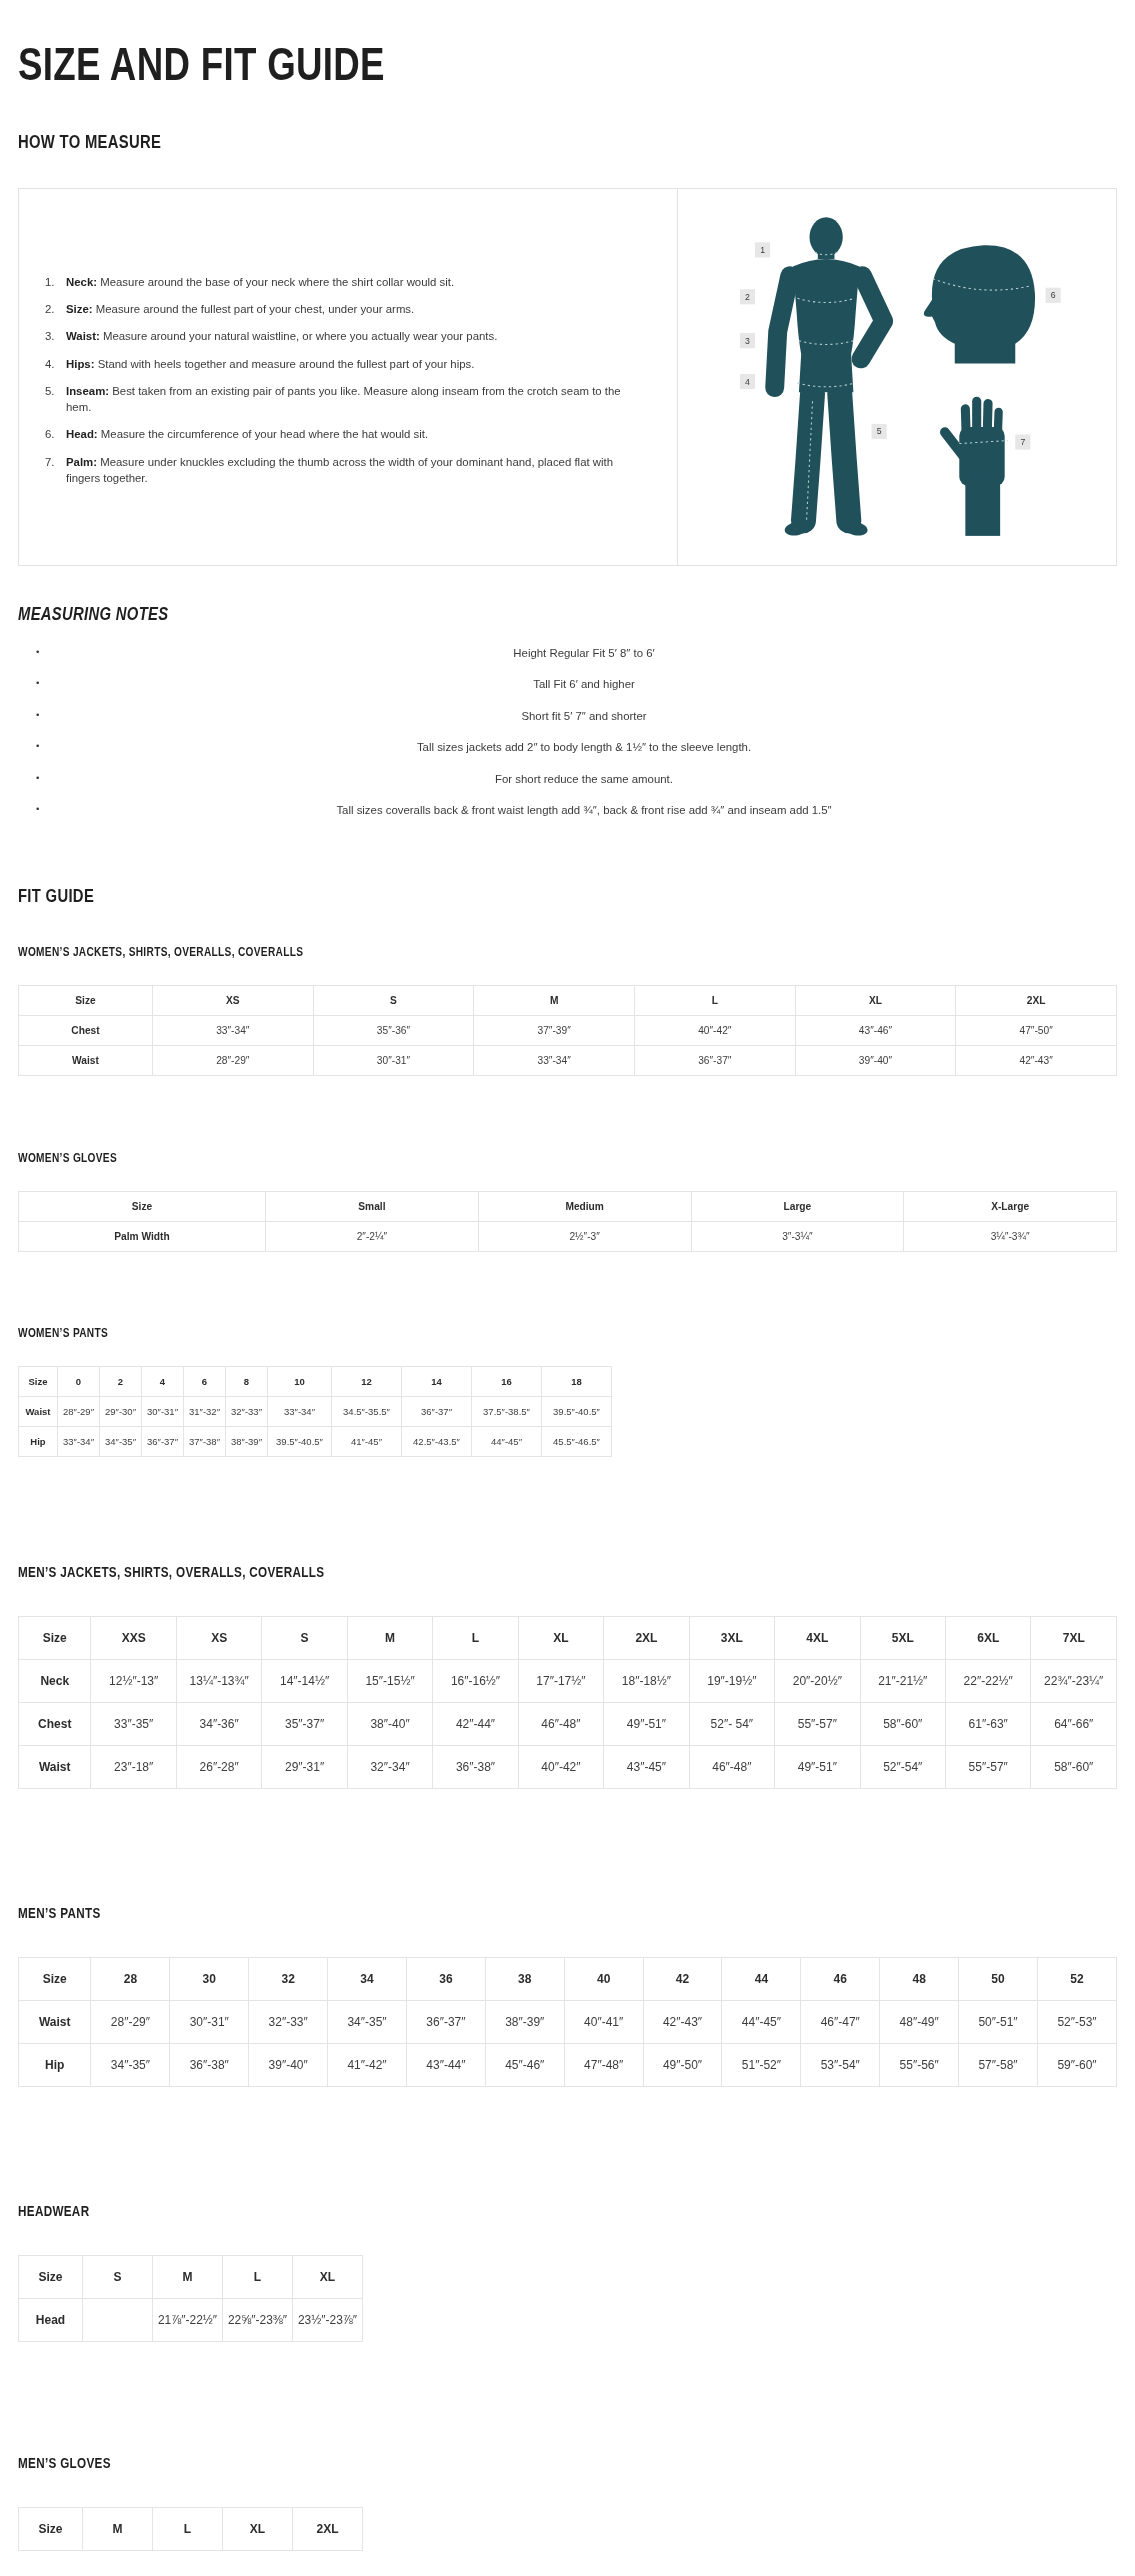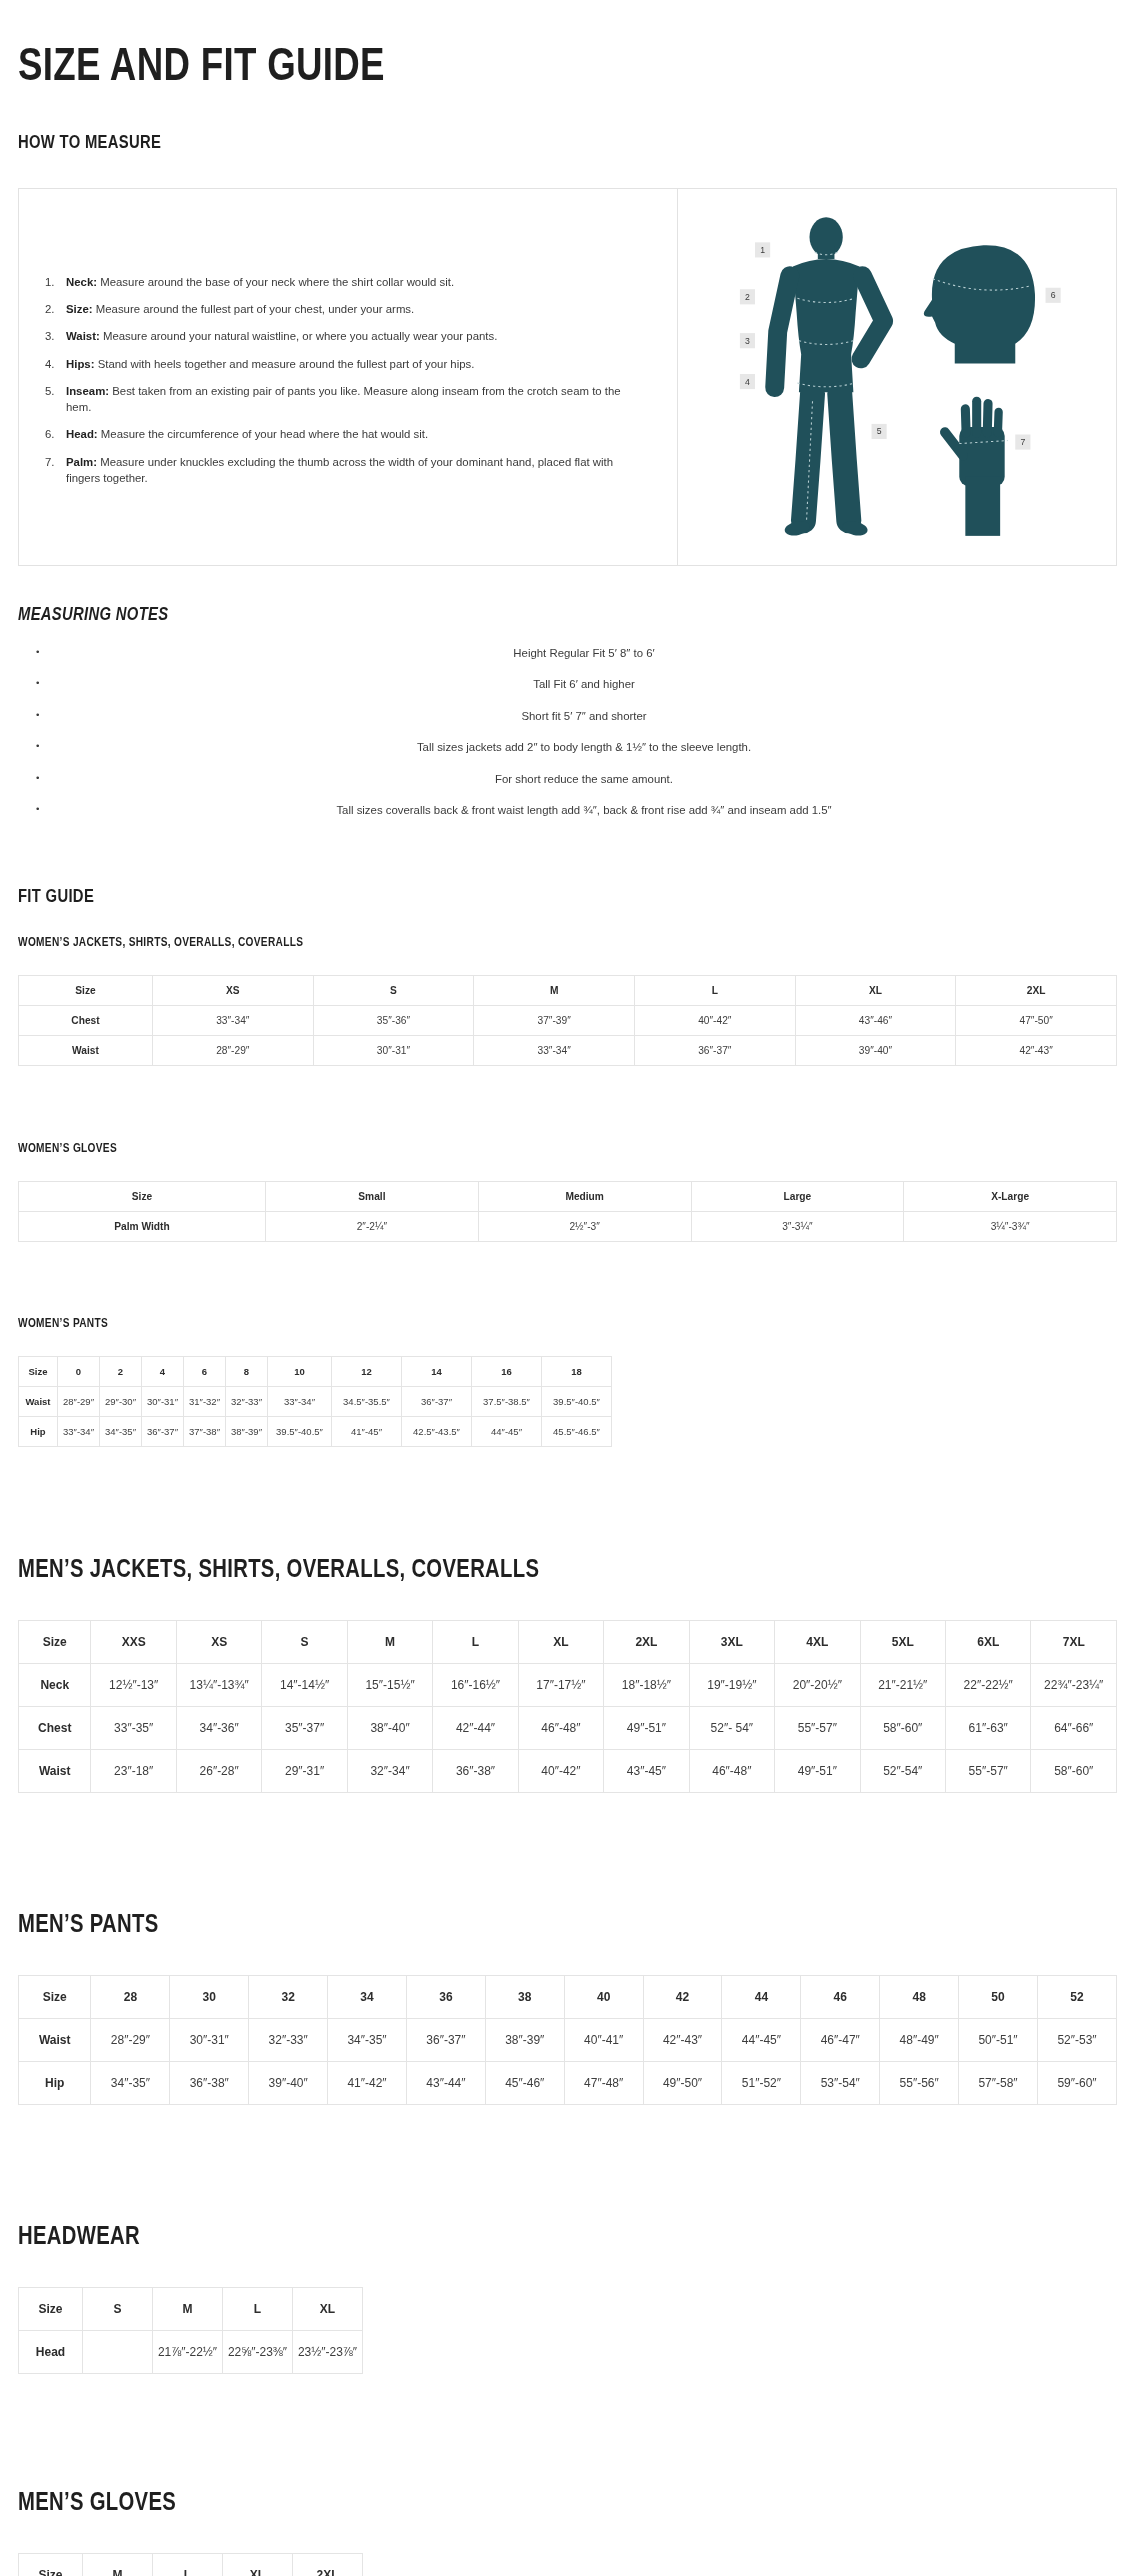--- a/index.html
+++ b/index.html
@@ -4,42 +4,42 @@
 <style>
   html,body{margin:0;padding:0;background:#fff;}
   body{width:1135px;font-family:"Liberation Sans","DejaVu Sans",sans-serif;color:#3d3d3d;}
   .page{padding:0 18px 72px 18px;}
 
   
   .cond{font-weight:700;color:#1f1f1f;transform:scaleX(0.78);transform-origin:0 50%;display:inline-block;white-space:nowrap;letter-spacing:0.4px;}
   h1{margin:39px 0 0 0;font-size:47px;line-height:1.05;}
   .h2{margin:44px 0 0 0;font-size:19px;line-height:1.1;}
   .h-sub{font-size:13px;}
-  .h-big{font-size:26px;}
+  .h-big{font-size:15px;}
   h1,.h2,.h-sub,.h-big{font-weight:700;}
 
   
   .measure-box{margin-top:35px;border:0.8px solid #e2e2e2;display:flex;height:378px;box-sizing:border-box;}
   .measure-left{width:60%;box-sizing:border-box;padding:85px 53px 23px 24px;}
   .measure-right{width:40%;border-left:0.8px solid #e2e2e2;display:flex;align-items:center;justify-content:center;}
   ol.steps{margin:0;padding:0 0 0 23px;counter-reset:step;list-style:none;}
   ol.steps li{position:relative;font-size:11.4px;line-height:1.45;margin:0 0 10.6px 0;color:#3a3a3a;counter-increment:step;}
   ol.steps li::before{content:counter(step) ".";position:absolute;left:-21px;top:0;color:#3a3a3a;}
   ol.steps b{color:#222;}
 
   
   ul.notes{margin:19.7px 0 0 0;padding:0 0 0 33px;list-style:none;text-align:center;}
   ul.notes li{position:relative;font-size:11.4px;line-height:1.45;margin:0 0 15px 0;color:#3a3a3a;}
   ul.notes li::before{content:"•";position:absolute;left:-15px;top:0;font-size:9.8px;color:#3a3a3a;}
 
   .fitguide{margin-top:67px;}
 
   
   .sec .sec-heading{display:block;margin:0;}
-  .sec-womens-jackets{margin-top:27px;}
+  .sec-womens-jackets{margin-top:37px;}
   .sec-womens-gloves{margin-top:74px;}
   .sec-womens-pants{margin-top:73px;}
   .sec-mens-jackets{margin-top:106px;}
   .sec-mens-pants{margin-top:115px;}
   .sec-headwear{margin-top:115px;}
   .sec-mens-gloves{margin-top:112px;}
   .sec .tbl-wrap{margin-top:26px;}
   .sec.mens .tbl-wrap{margin-top:36px;}
 
   

